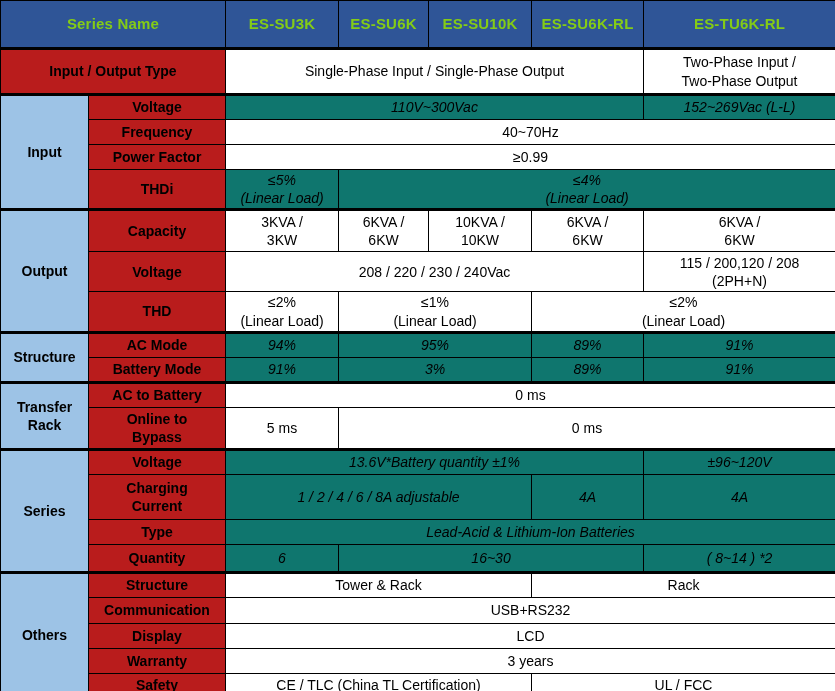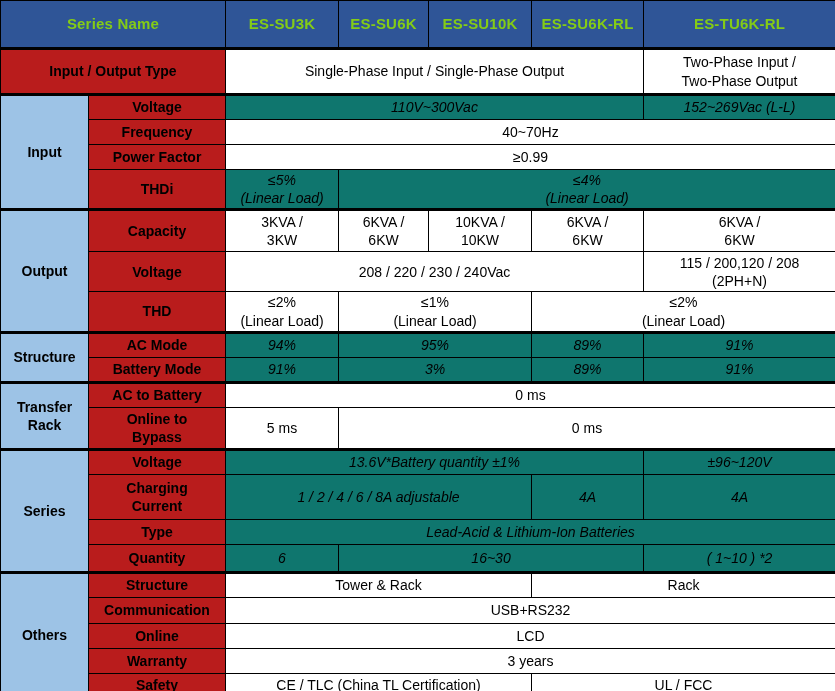--- a/index.html
+++ b/index.html
@@ -174,35 +174,35 @@
     <td class="gray">4A</td>
   </tr>
   <tr style="height:25px">
     <td class="lbl">Type</td>
     <td class="gray" colspan="5">Lead-Acid &amp; Lithium-Ion Batteries</td>
   </tr>
   <tr style="height:28px">
     <td class="lbl">Quantity</td>
     <td class="gray">6</td>
     <td class="gray" colspan="3">16~30</td>
-    <td class="gray">( 1~10 ) *2</td>
+    <td class="gray">( 8~14 ) *2</td>
   </tr>
 
   <tr class="sec" style="height:25px">
     <td class="cat" rowspan="5">Others</td>
     <td class="lbl">Structure</td>
     <td colspan="3">Tower &amp; Rack</td>
     <td colspan="2">Rack</td>
   </tr>
   <tr style="height:26px">
     <td class="lbl">Communication</td>
     <td colspan="5">USB+RS232</td>
   </tr>
   <tr style="height:25px">
-    <td class="lbl">Online</td>
+    <td class="lbl">Display</td>
     <td colspan="5">LCD</td>
   </tr>
   <tr style="height:25px">
     <td class="lbl">Warranty</td>
     <td colspan="5">3 years</td>
   </tr>
   <tr style="height:23px">
     <td class="lbl">Safety</td>
     <td colspan="3">CE / TLC (China TL Certification)</td>
     <td colspan="2">UL / FCC</td>

